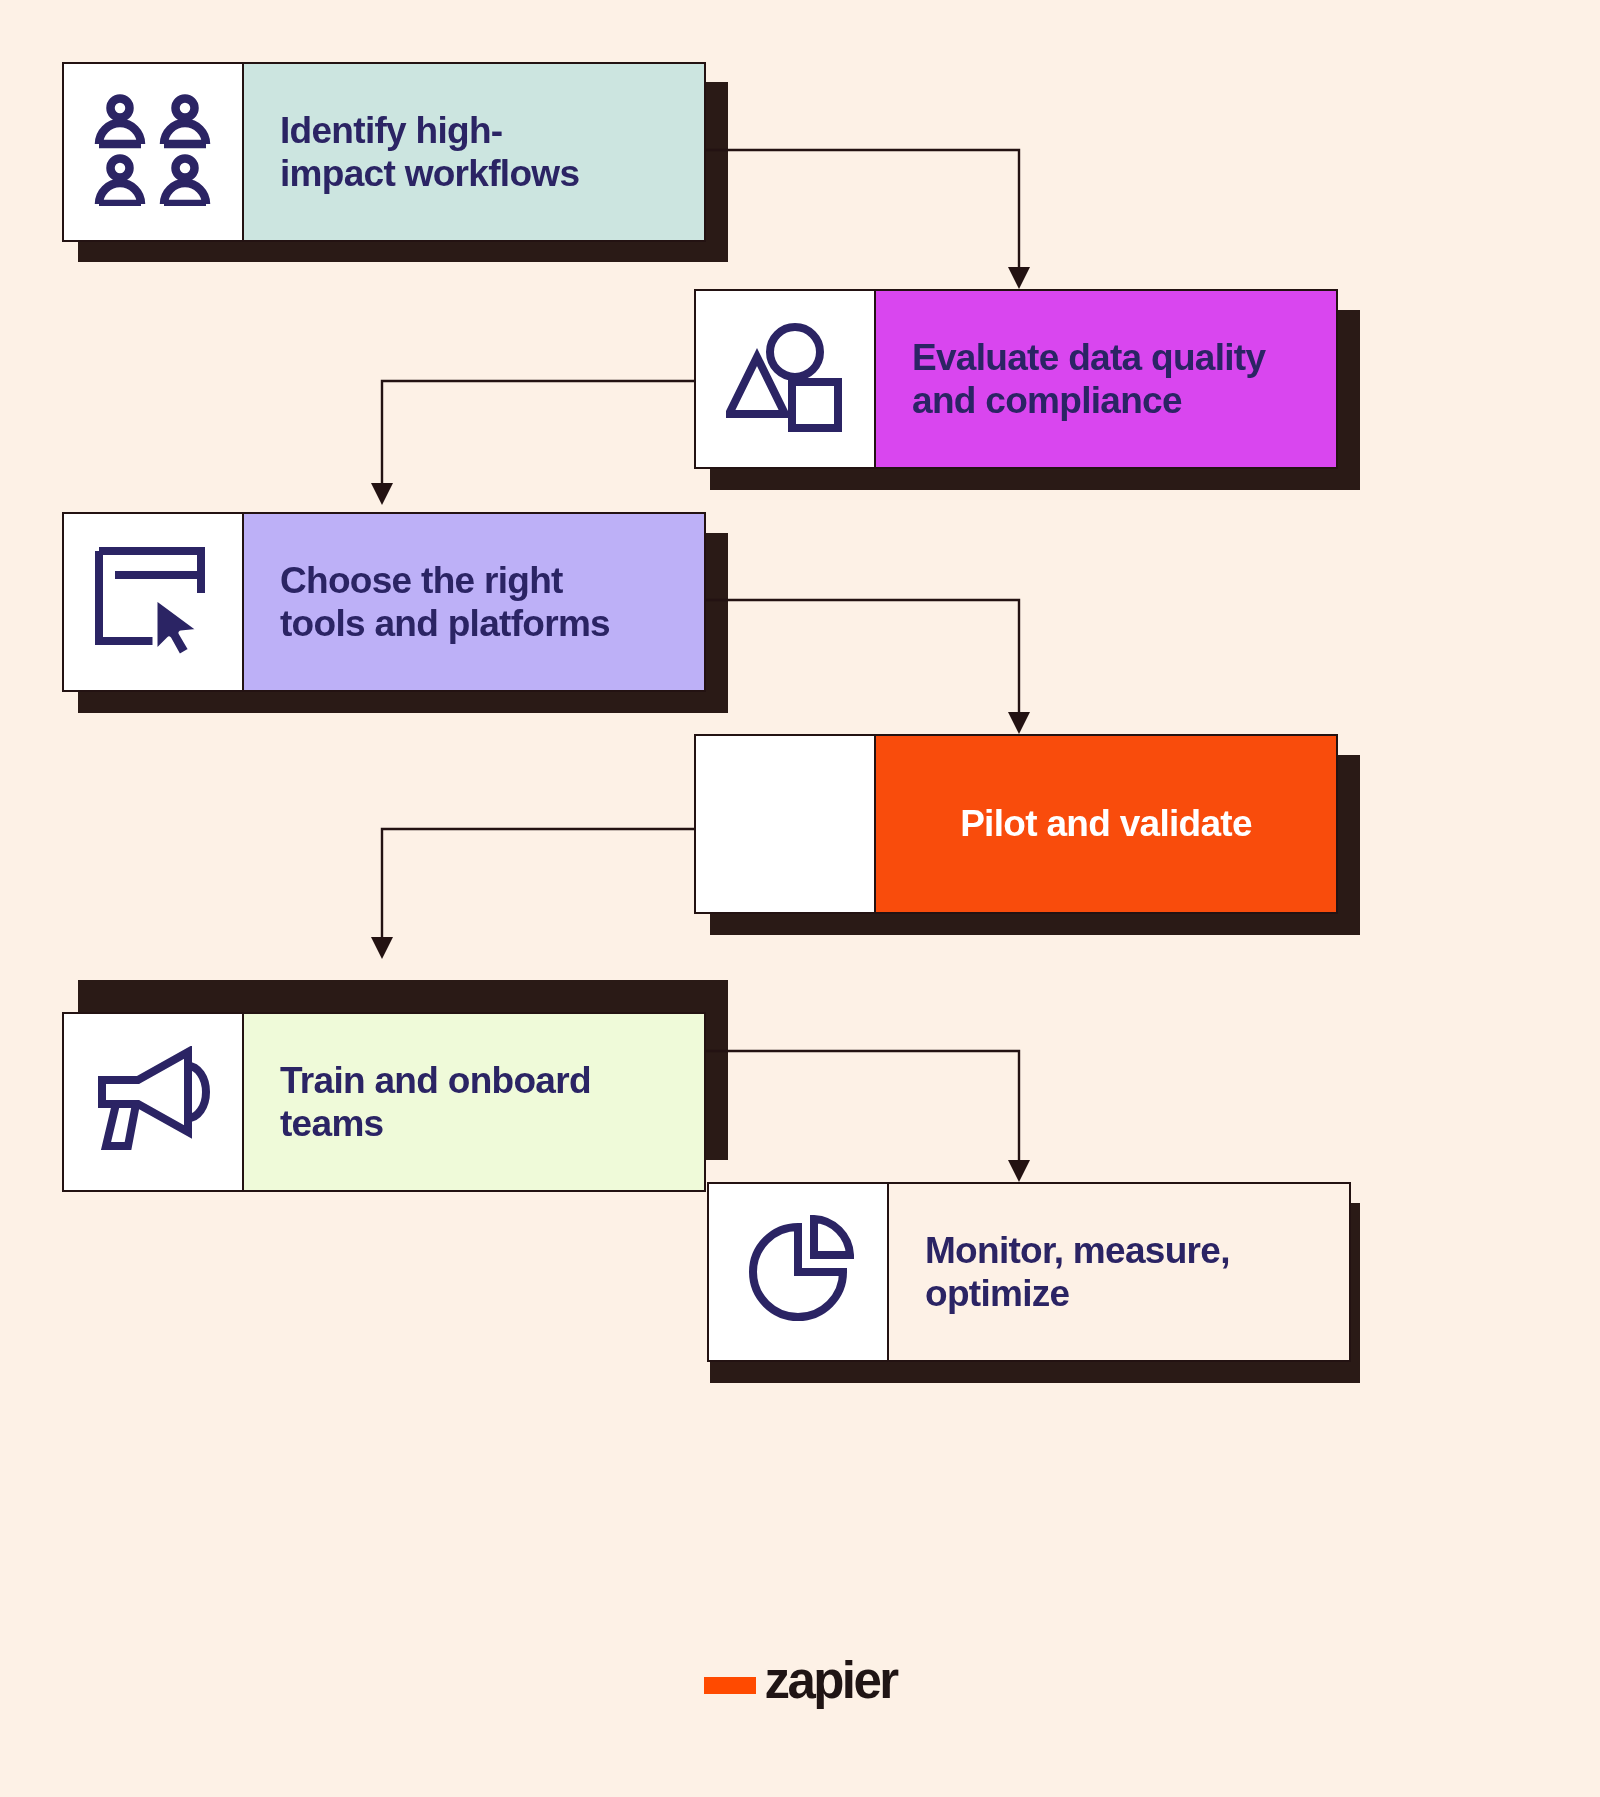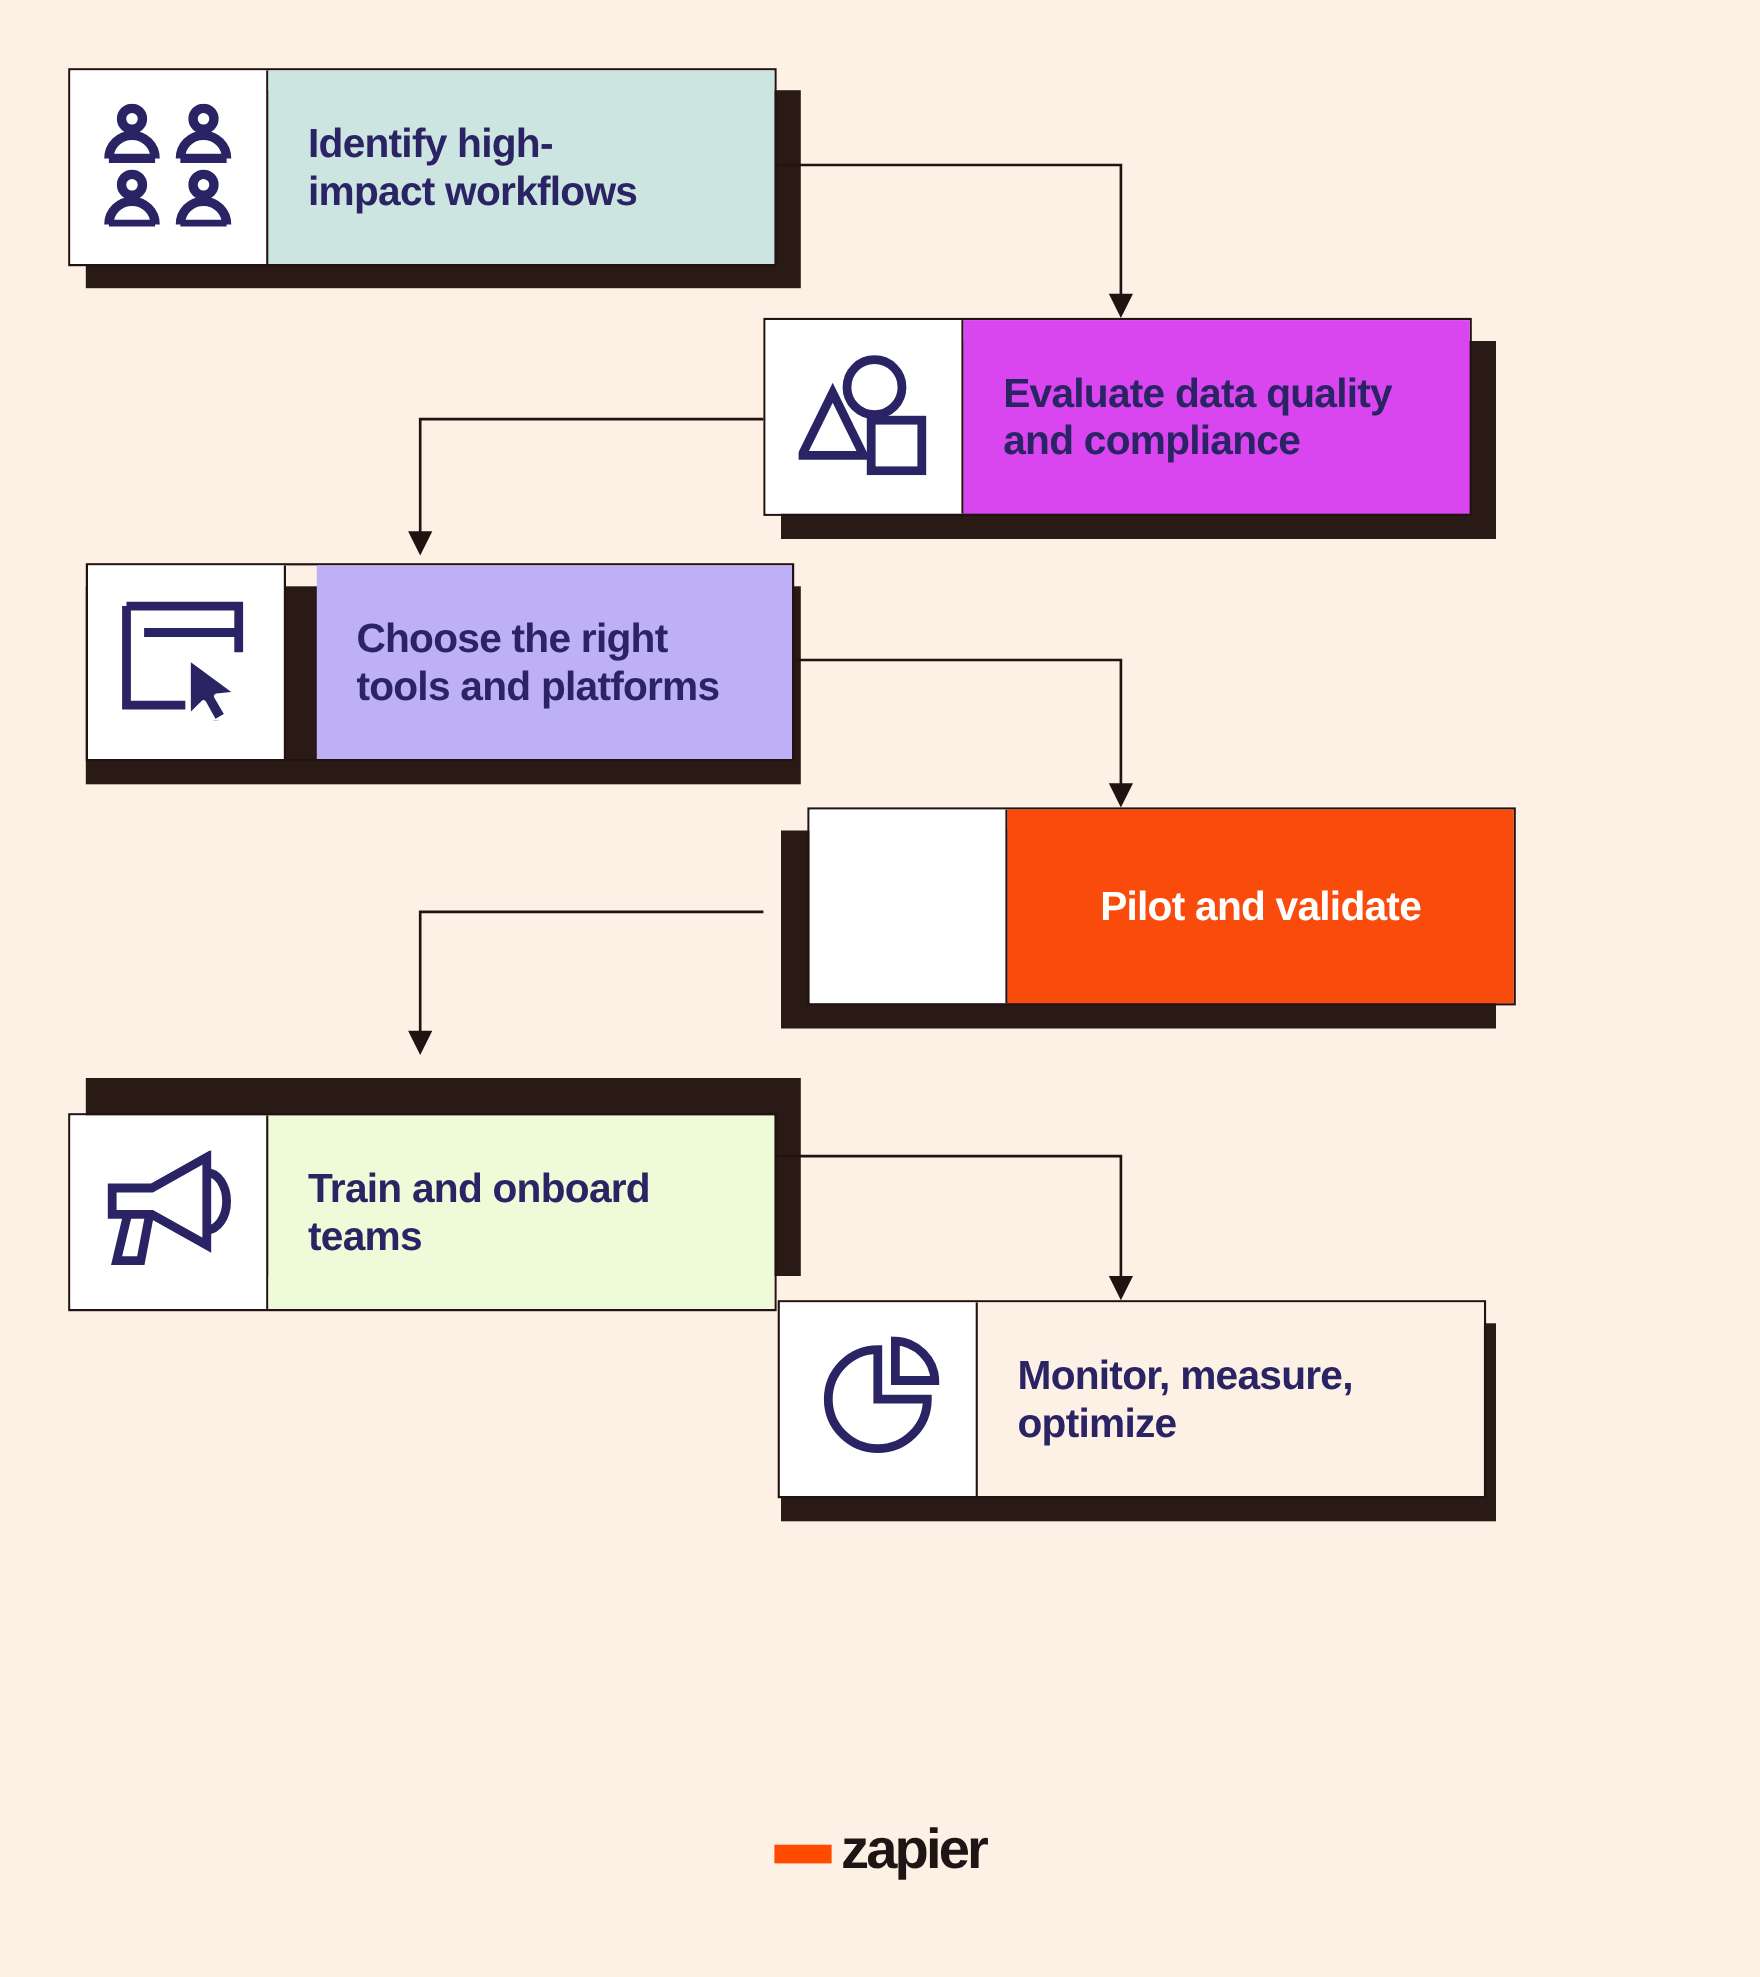--- a/index.html
+++ b/index.html
@@ -151,41 +151,41 @@
         </svg>
       </span>
     </div>
     <div class="body-pane" style="background:#d946ef;">
       <h2 class="card-title">Evaluate data quality
 and compliance</h2>
     </div>
   </div>
 
   <div class="card-shadow" style="left:78px;top:533px;width:650px;height:180px;"></div>
-  <div class="card" style="left:78px;top:512px;width:644px;height:180px;gap:28px;">
+  <div class="card" style="left:62px;top:512px;width:644px;height:180px;">
     <div class="icon-pane" style="width:180px;">
       <span>
         <svg width="120" height="110" viewBox="0 0 120 110" fill="none" aria-hidden="true">
           <g stroke="#2B2464" stroke-width="8" fill="none">
             <path d="M6 6 H108 V48"></path>
             <path d="M6 6 V96 H68"></path>
             <path d="M22 30 H108"></path>
           </g>
           <path d="M62 52 L62 108 L76 94 L86 112 L98 105 L88 88 L108 86 Z" fill="#2B2464" stroke="#FFFFFF" stroke-width="5" stroke-linejoin="round"></path>
         </svg>
       </span>
     </div>
     <div class="body-pane" style="background:#BDB0F7;">
       <h2 class="card-title">Choose the right
 tools and platforms</h2>
     </div>
   </div>
 
   <div class="card-shadow" style="left:710px;top:755px;width:650px;height:180px;"></div>
-  <div class="card" style="left:734px;top:734px;width:644px;height:180px;">
+  <div class="card" style="left:694px;top:734px;width:644px;height:180px;">
     <div class="icon-pane" style="width:180px;">
       <span></span>
     </div>
     <div class="body-pane" style="background:#F94C0C;justify-content:center;padding-left:26px;">
       <h2 class="card-title light">Pilot and validate</h2>
     </div>
   </div>
 
   <div class="card-shadow" style="left:78px;top:980px;width:650px;height:180px;"></div>
   <div class="card" style="left:62px;top:1012px;width:644px;height:180px;">

